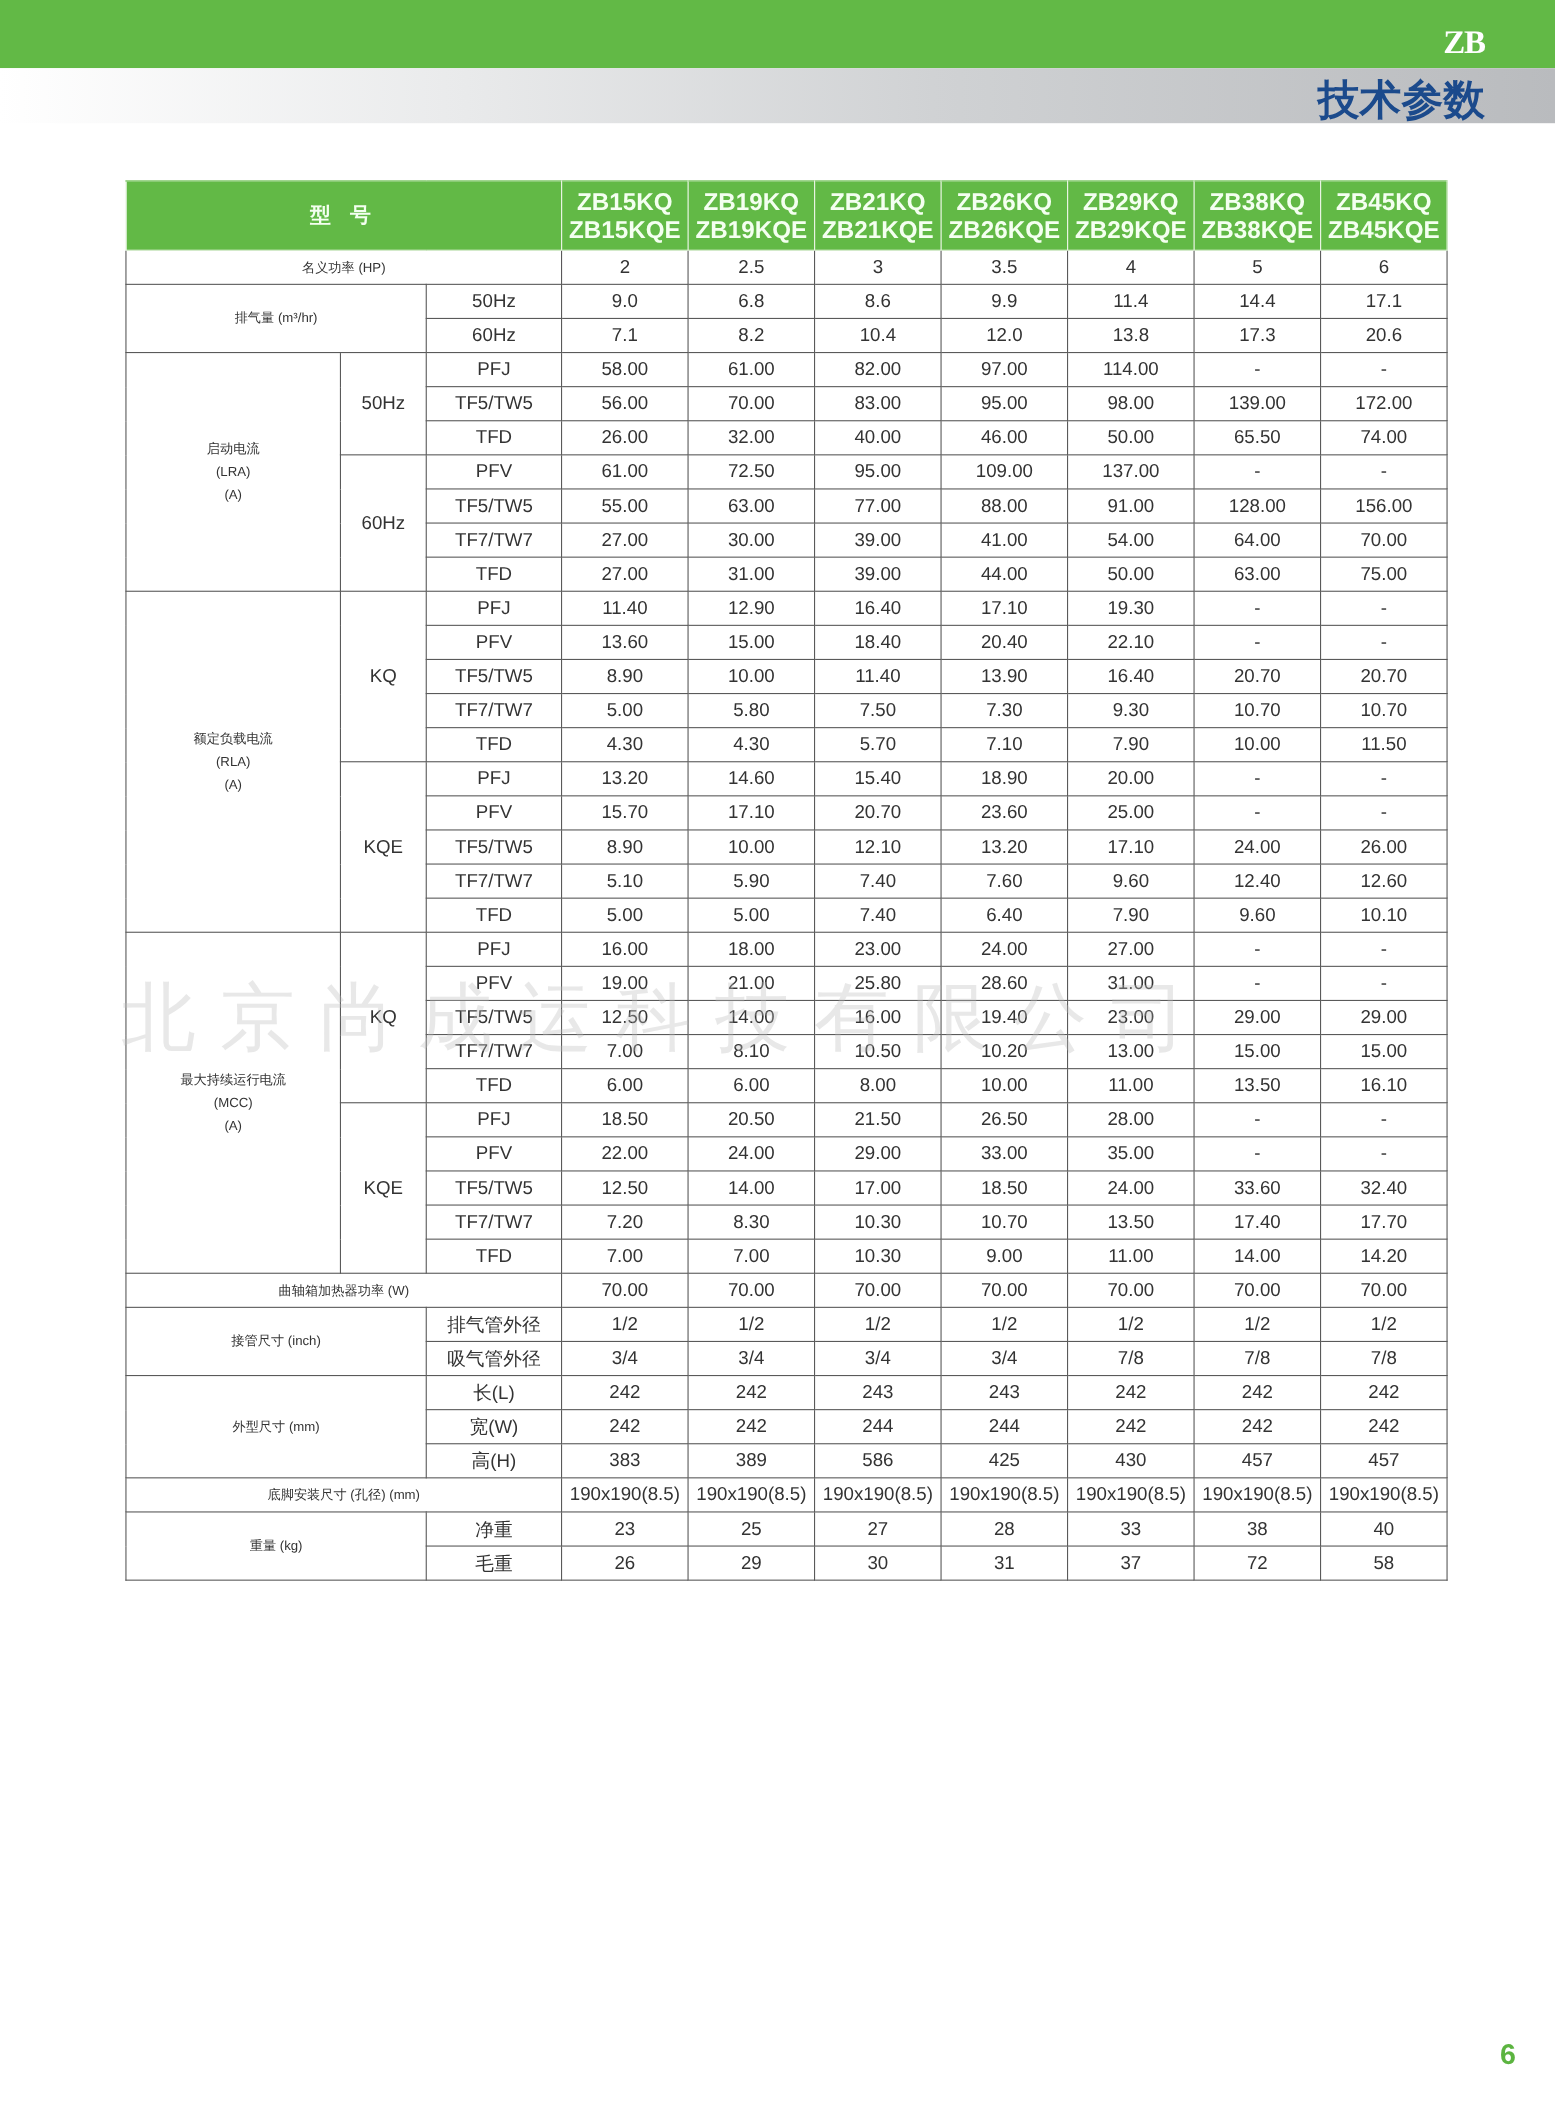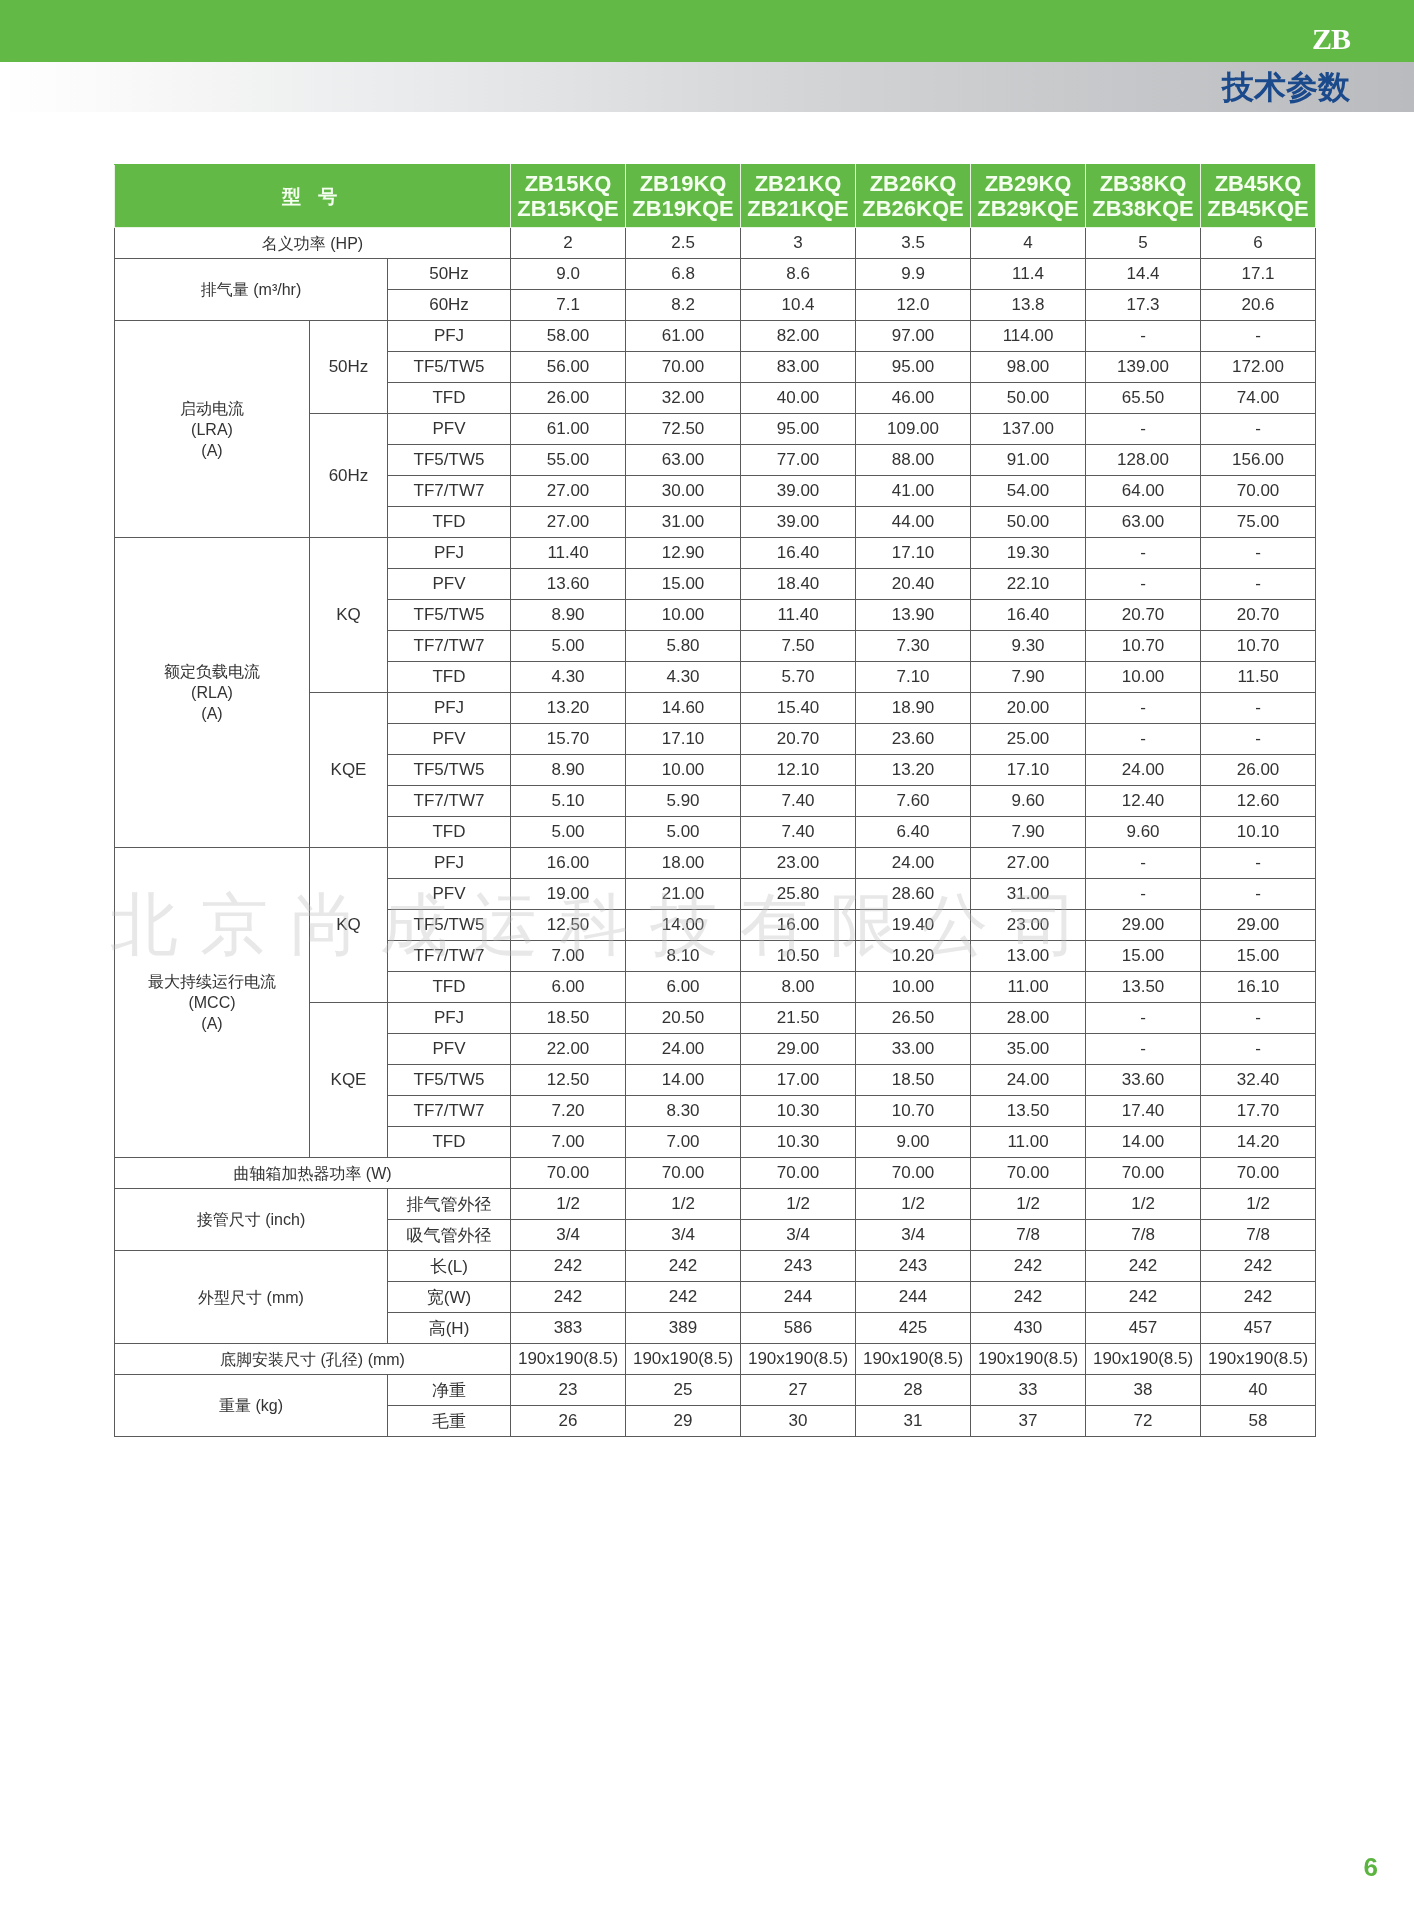--- a/index.html
+++ b/index.html
@@ -4,36 +4,36 @@
 <style>
   html, body { margin: 0; padding: 0; background: #ffffff; }
   body { width: 1414px; height: 1919px; position: relative; overflow: hidden;
          font-family: "DejaVu Sans", "Liberation Sans", sans-serif; color: #222; }
   .top-bar { position: absolute; left: 0; top: 0; width: 1414px; height: 62px; background: #62b946; }
   .sub-bar { position: absolute; left: 0; top: 62px; width: 1414px; height: 50px;
              background: linear-gradient(to right, #ffffff 0%, #e9eaeb 30%, #d0d2d4 60%, #b9bbbe 100%); }
   .brand { position: absolute; right: 64px; top: 22px; color: #ffffff; font-weight: bold;
            font-size: 30px; font-family: Liberation Serif, serif; letter-spacing: -1px; }
   .section-title { position: absolute; right: 64px; top: 66px; color: #1b4a8c; font-weight: bold;
-                   font-size: 32px; font-family: "DejaVu Sans", sans-serif; }
+                   font-size: 38px; font-family: "DejaVu Sans", sans-serif; }
   .page-num { position: absolute; right: 36px; top: 1852px; color: #5cb440; font-weight: bold;
               font-size: 26px; font-family: "Liberation Sans", sans-serif; }
   .watermark { position: absolute; left: 110px; top: 880px; width: 1200px; font-size: 68px;
                color: rgba(190,190,190,0.35); letter-spacing: 22px; pointer-events: none;
                font-family: "DejaVu Serif", serif; white-space: nowrap; z-index: 5; }
 
   table.spec { position: absolute; left: 114px; top: 164px; border-collapse: collapse;
                width: 1201px; table-layout: fixed; font-family: "Liberation Sans", sans-serif;
                font-size: 17px; padding-left: 27px; }
   table.spec td, table.spec th { border: 1px solid #5a5a5a; text-align: center;
                                  vertical-align: middle; padding: 0; height: 30px; color: #333; }
   table.spec thead th { background: #62b946; color: #f4fff0; font-weight: bold; font-size: 22px;
                         line-height: 25px; height: 62px; border-color: #e8f3e2; border-top-color:#62b946; }
   table.spec thead th.model-label { font-size: 19px; letter-spacing: 6px; }
-  .lbl { font-size: 16px; line-height: 21px; }
+  .lbl { font-size: 12px; line-height: 21px; }
   .dash { color: #666; }
 </style>
 </head>
 <body>
 
 <div class="top-bar"></div>
 <div class="sub-bar"></div>
 <div class="brand">ZB</div>
 <div class="section-title">技术参数</div>
 

